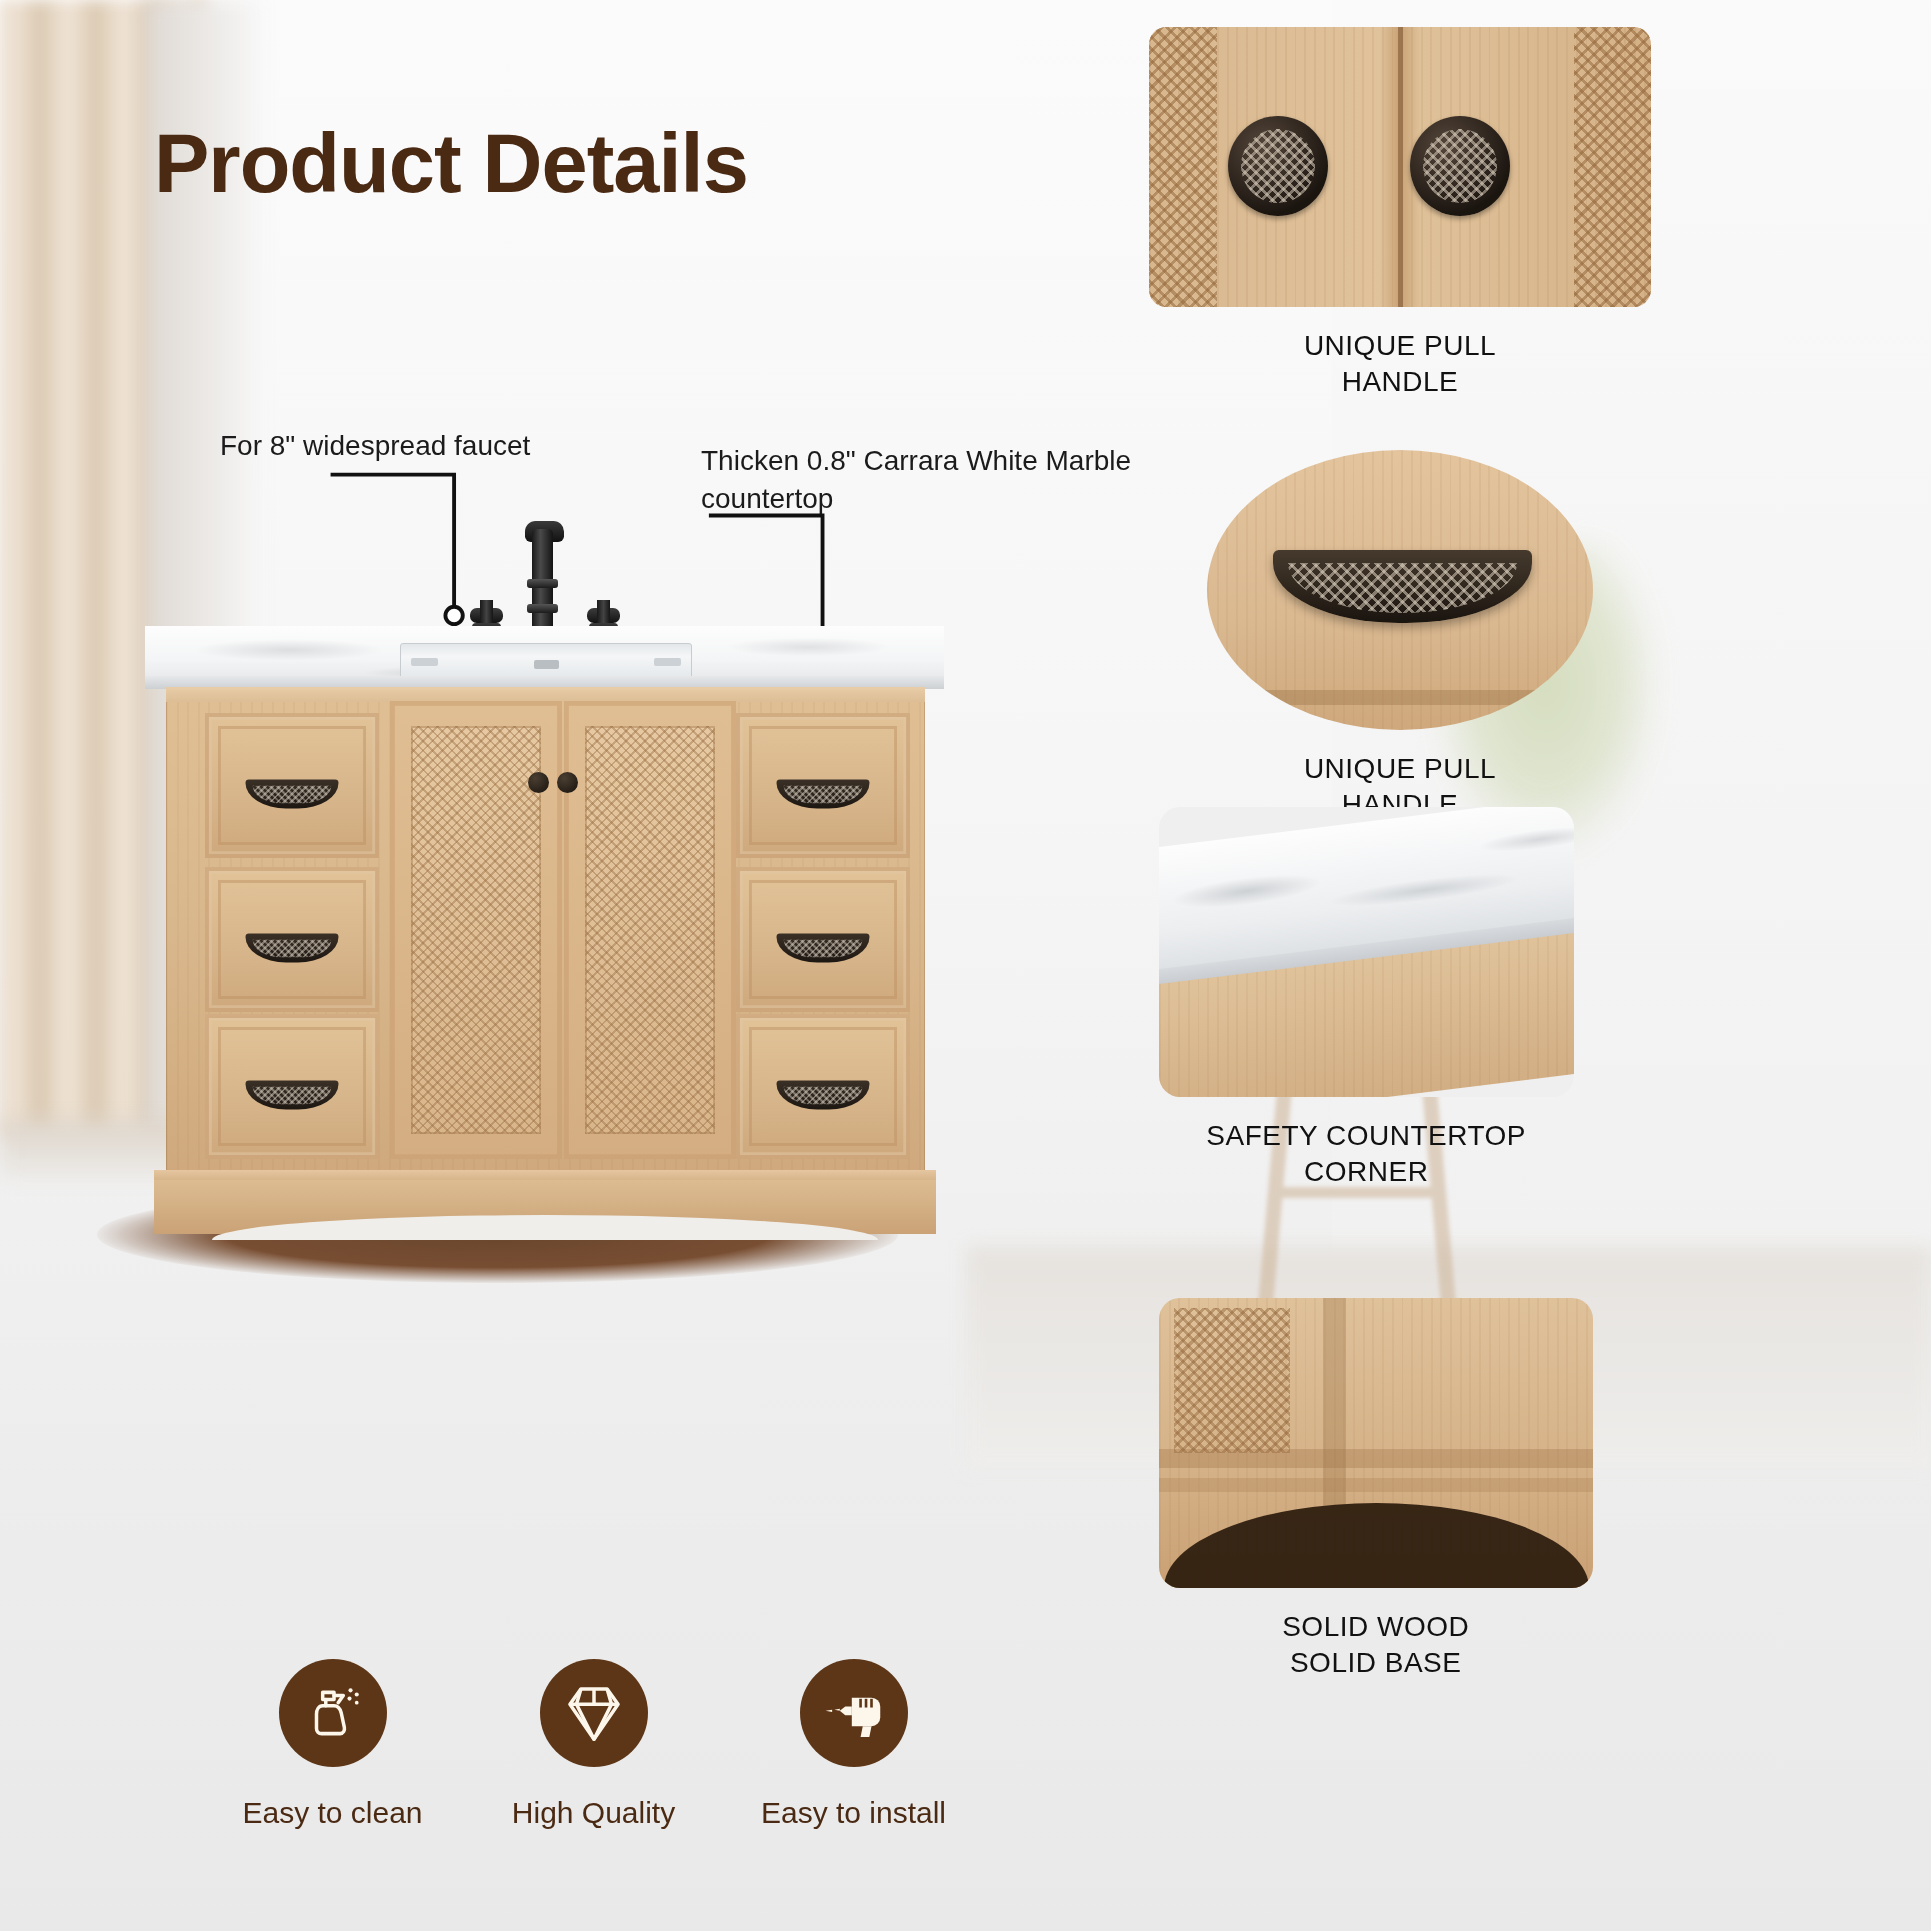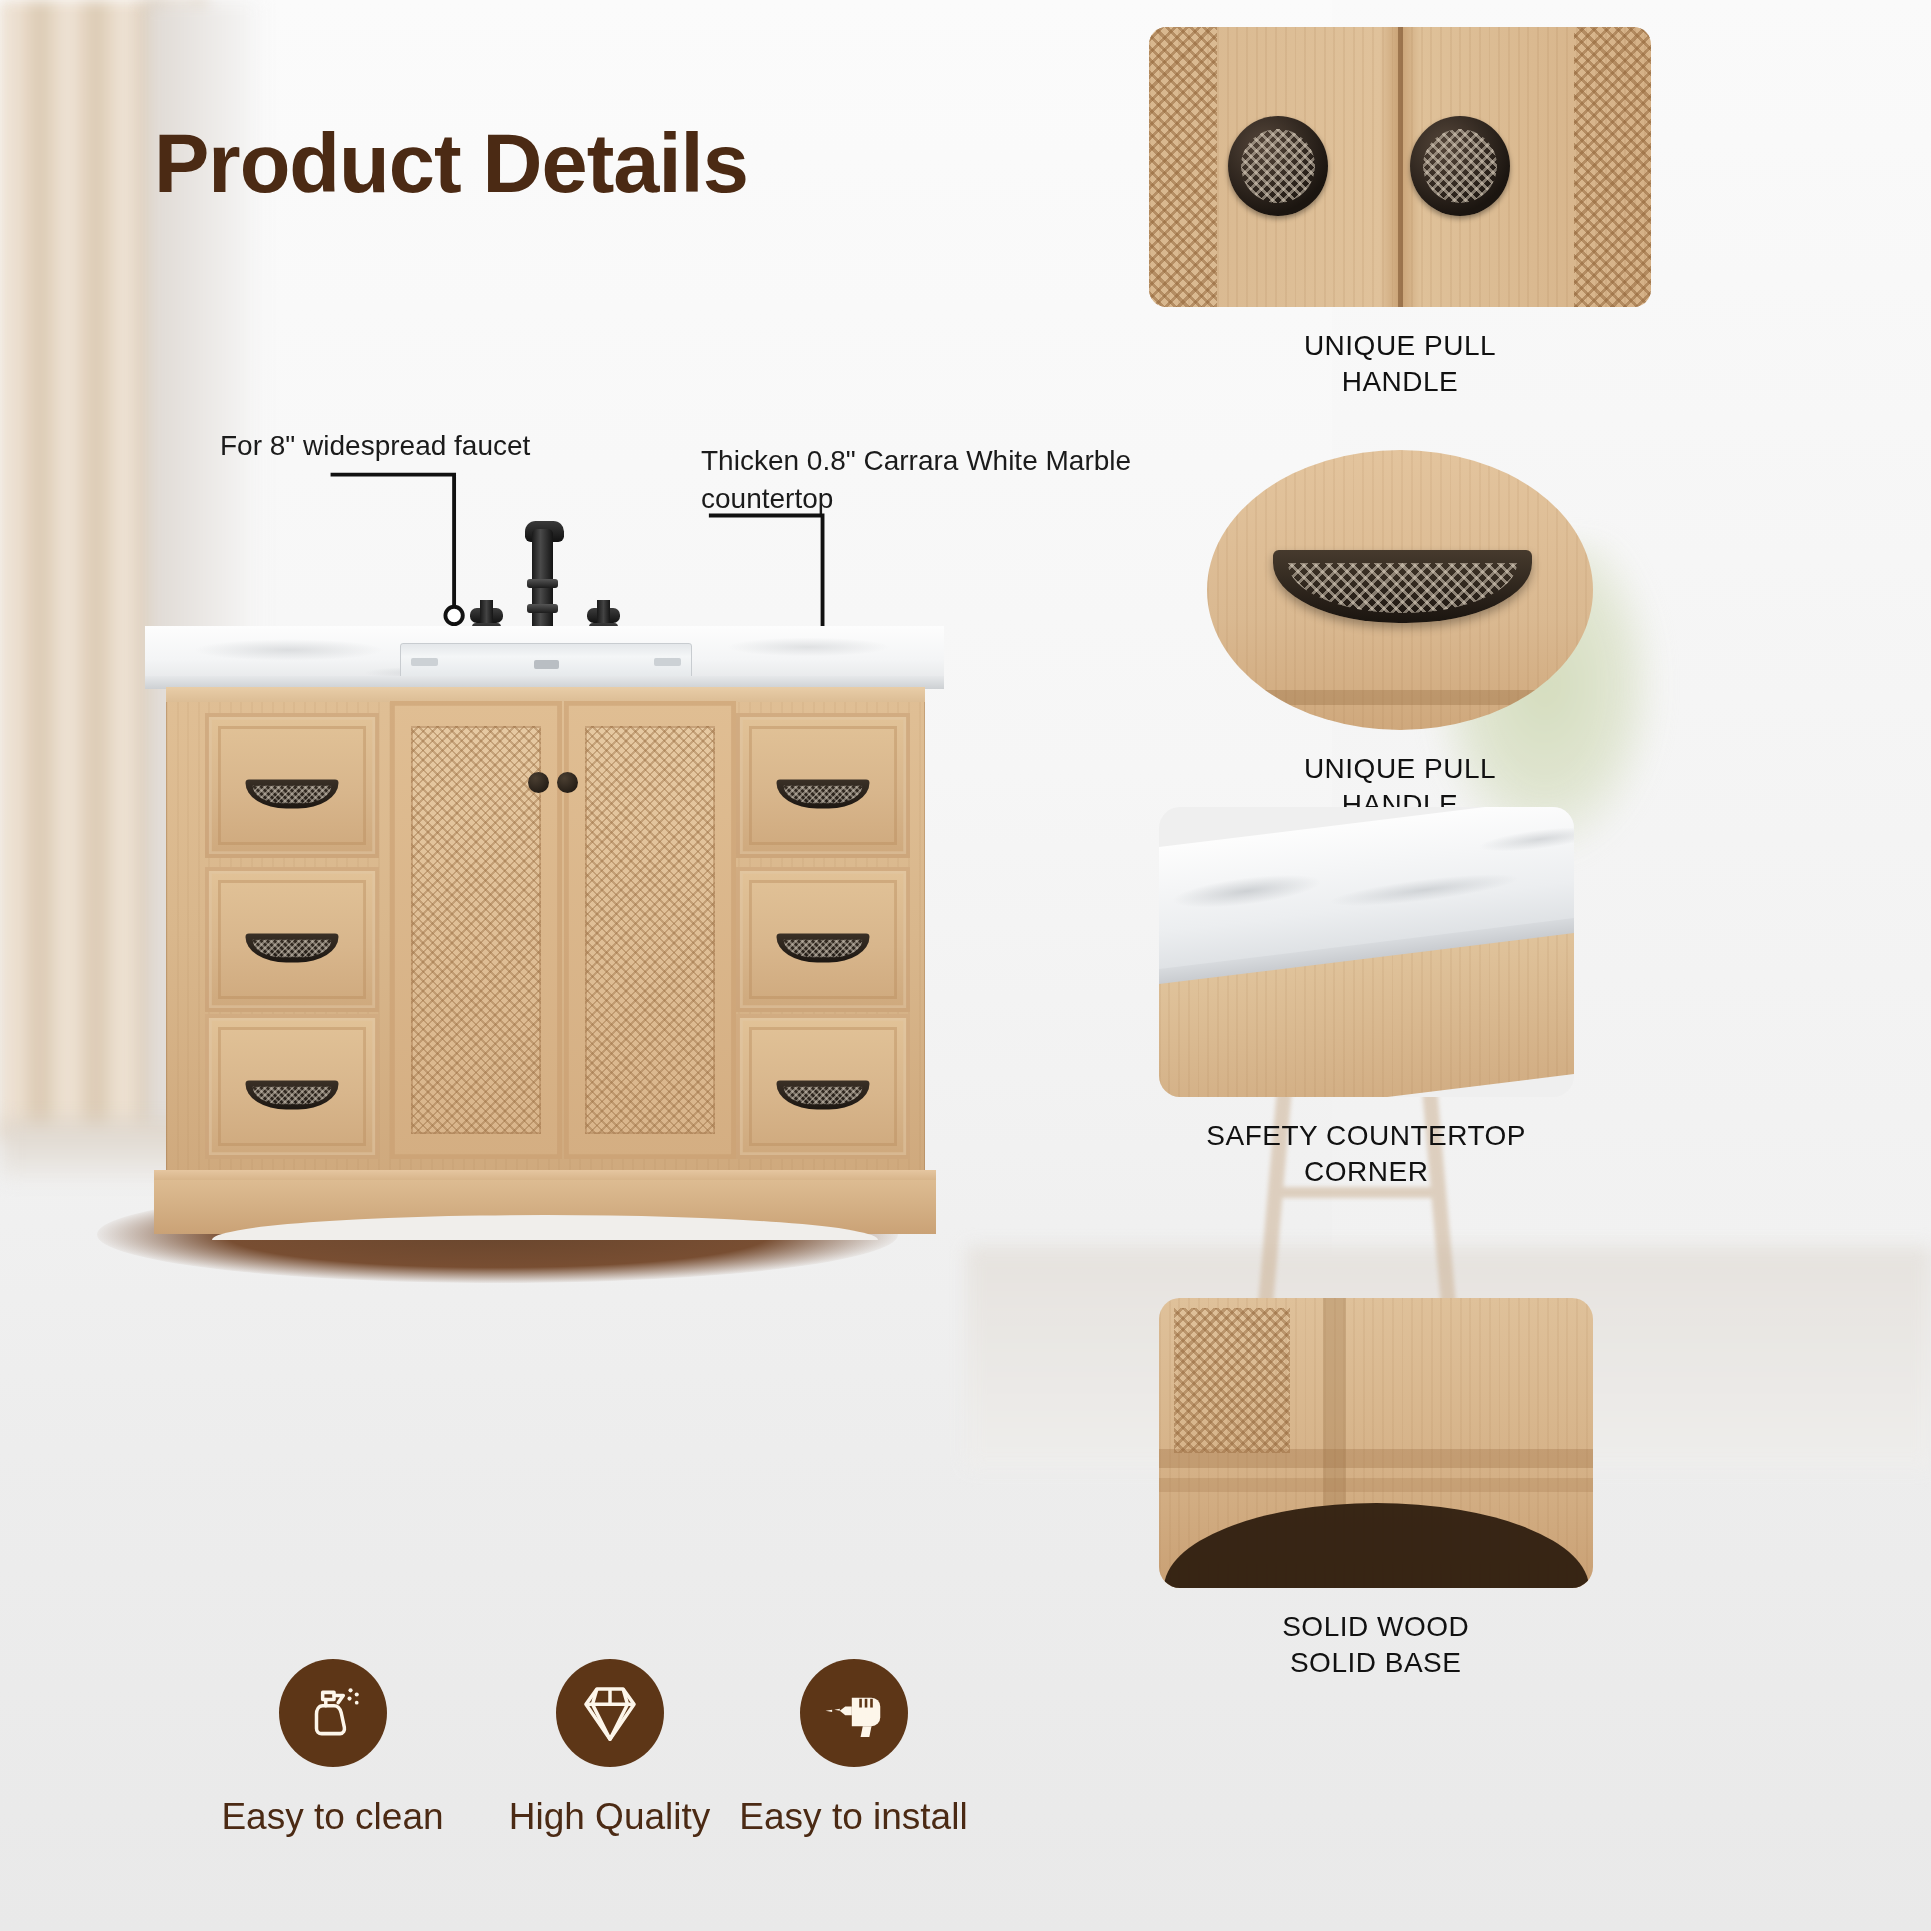--- a/index.html
+++ b/index.html
@@ -125,21 +125,21 @@
       linear-gradient(180deg,#e6c9a2,#d9b58b);
     box-shadow:inset 0 0 0 1.9px rgba(170,126,82,.5);}
   .knob{position:absolute;top:772px;width:21px;height:21px;border-radius:50%;
     background:radial-gradient(circle at 35% 30%,#4a3e31,#17120d);}
 
   
   #badges{position:absolute;left:212px;top:1659px;width:763px;height:232px;}
   .badge{position:absolute;top:0;width:241px;text-align:center;}
   .bcirc{width:108px;height:108px;border-radius:50%;background:#5d3617;margin:0 auto;
     display:flex;align-items:center;justify-content:center;}
-  .blabel{margin-top:29px;font-size:37px;color:#4b2a14;white-space:nowrap;}
+  .blabel{margin-top:29px;font-size:30px;color:#4b2a14;white-space:nowrap;}
 
   
   #rail{position:absolute;left:1149px;top:27px;width:763px;height:1892px;}
   .cell{position:absolute;width:502px;}
   .thumb{position:relative;overflow:hidden;background:#e9ddcb;}
   .cap{margin-top:21px;text-align:center;font-size:28px;color:#111;
     line-height:1.28;letter-spacing:0.5px;}
 
   
   .t1{width:502px;height:280px;border-radius:17.4px;
@@ -319,21 +319,21 @@
           <circle cx="49" cy="10" r="2"></circle>
             <circle cx="55" cy="14" r="2"></circle>
           <circle cx="48" cy="18" r="2"></circle>
             <circle cx="55" cy="22" r="1.8"></circle>
         </g>
       </svg>
     </div>
     <div class="blabel">Easy to clean</div>
   </div>
 
-  <div class="badge" style="left:277px;text-align:center;">
+  <div class="badge" style="left:261px;text-align:center;">
     <div class="bcirc">
       <svg width="70" height="70" viewBox="0 0 64 64">
         <g fill="none" stroke="#fdf6ea" stroke-width="3.2" stroke-linejoin="round">
           <path d="M10 24 32 56 54 24 44 10H20z"></path>
           <path d="M10 24h44"></path>
           <path d="M20 10l-4 14 16 32 16-32-4-14"></path>
           <path d="M32 10v14"></path>
         </g>
       </svg>
     </div>

